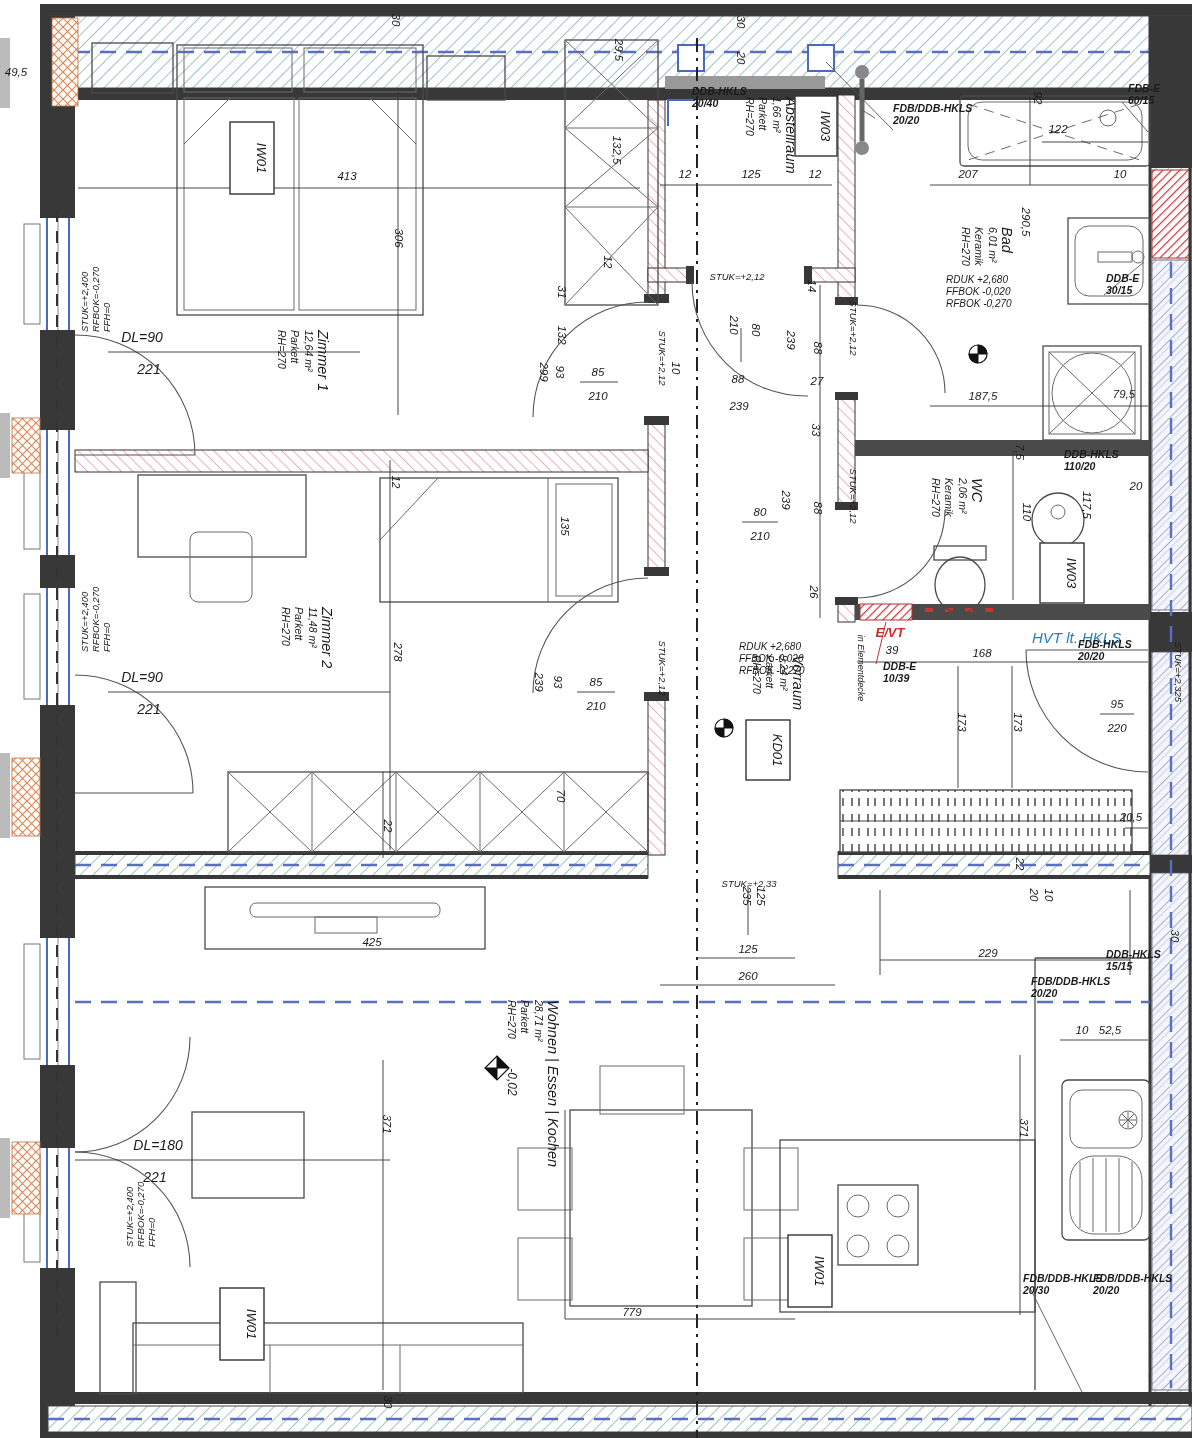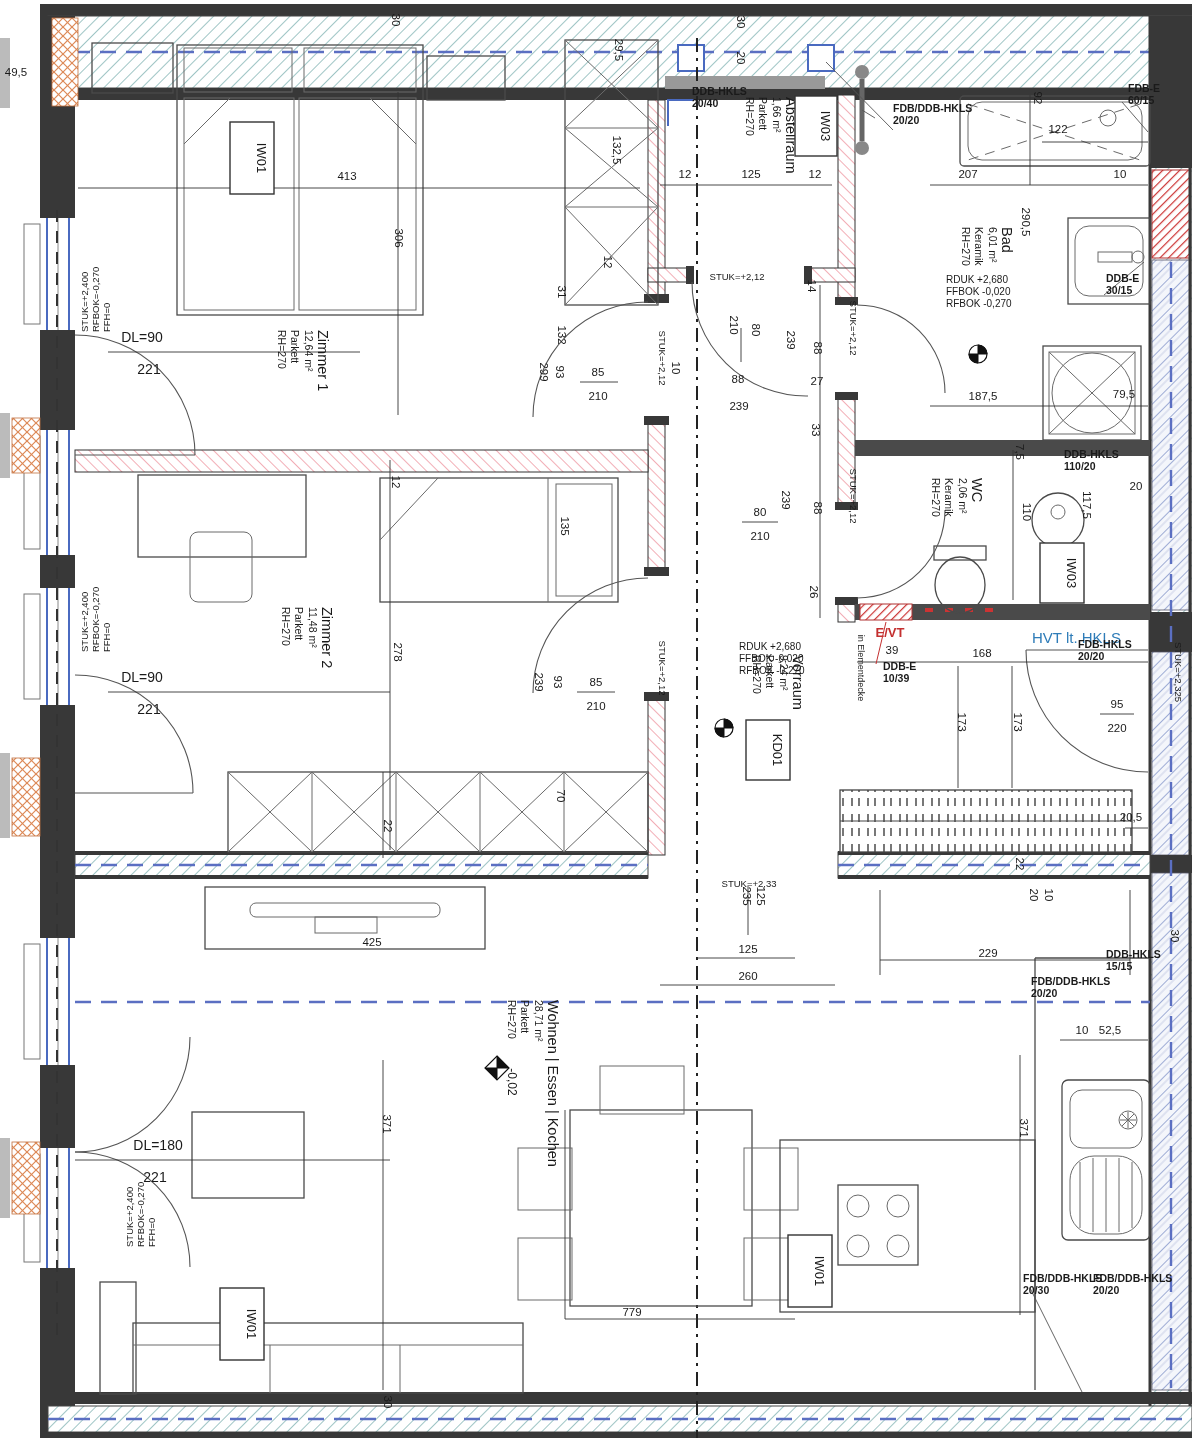--- a/index.html
+++ b/index.html
@@ -1,17 +1,17 @@
 <!DOCTYPE html>
 <html><head>
 <meta charset="utf-8">
 <style>
   html,body{margin:0;padding:0;background:#fff;}
   #stage{width:1192px;height:1438px;position:relative;background:#fff;
-         font-family:"Liberation Sans", sans-serif;}
+         font-family:"Liberation Sans", sans-serif;font-style:italic;}
   svg{display:block}
   .wall{fill:#383838;stroke:none}
   .wall2{fill:#4a4a4a;stroke:none}
   .pink{fill:url(#patPink);stroke:#333;stroke-width:1}
   .ins{fill:url(#patIns);stroke:#444;stroke-width:1}
   .glz{fill:url(#patGlz);stroke:#556;stroke-width:0.8}
   .orange{fill:url(#patOrange);stroke:#c07040;stroke-width:0.8}
   .redp{fill:url(#patRed);stroke:#b03030;stroke-width:1}
   .furn{fill:none;stroke:#4a4a4a;stroke-width:1.3}
   .furnT{fill:none;stroke:#6a6a6a;stroke-width:1}

